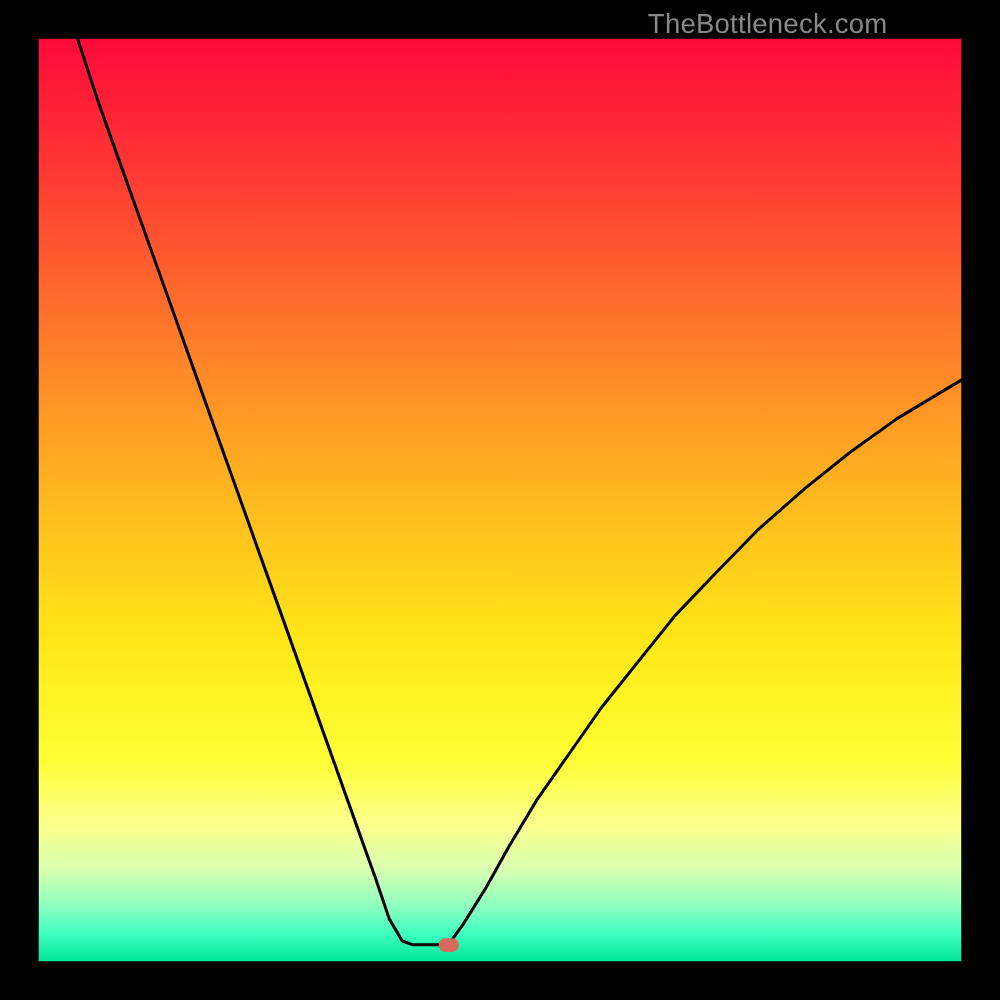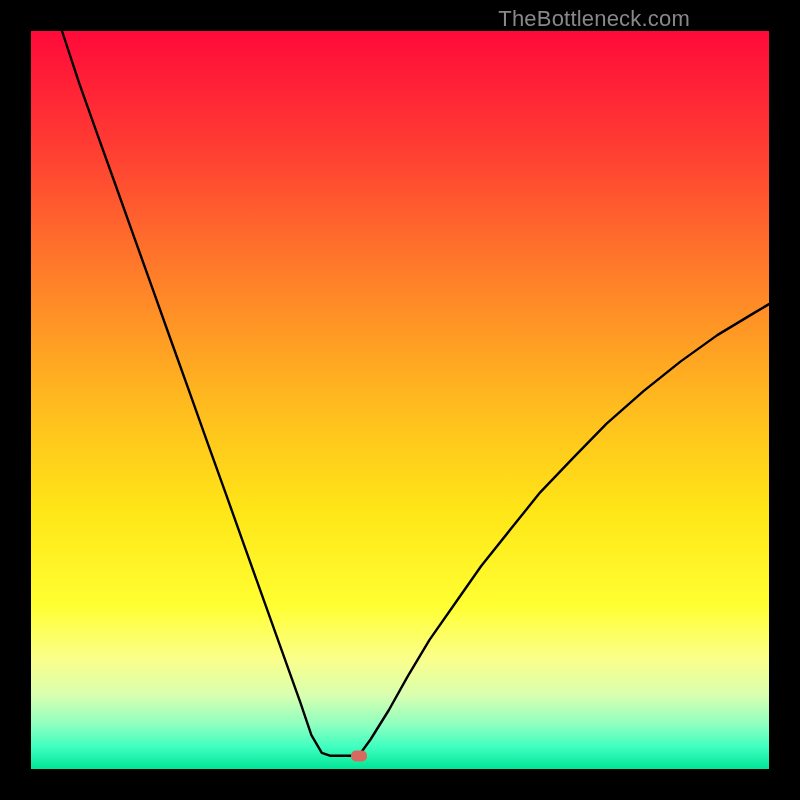--- a/index.html
+++ b/index.html
@@ -9,20 +9,21 @@
     height: 800px;
     background: #000;
     overflow: hidden;
   }
   .frame {
     position: absolute;
     top: 0; left: 0;
     width: 704px;
     height: 800px;
     background: #000;
+    padding-left: 20px;
   }
   .plot-area {
     position: absolute;
     top: 31px;
     left: 31px;
     width: 738px;
     height: 738px;
     background: linear-gradient(to bottom,
       #ff0a3a 0%,
       #ff3a33 15%,

